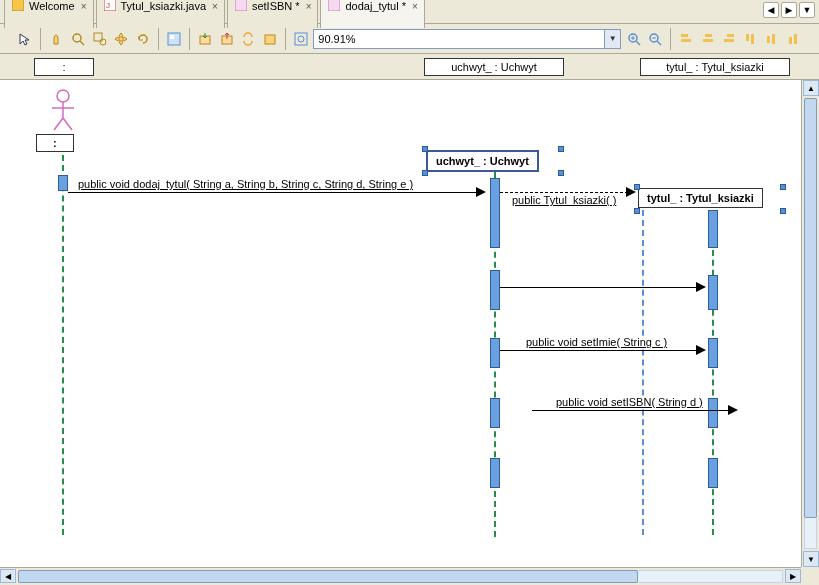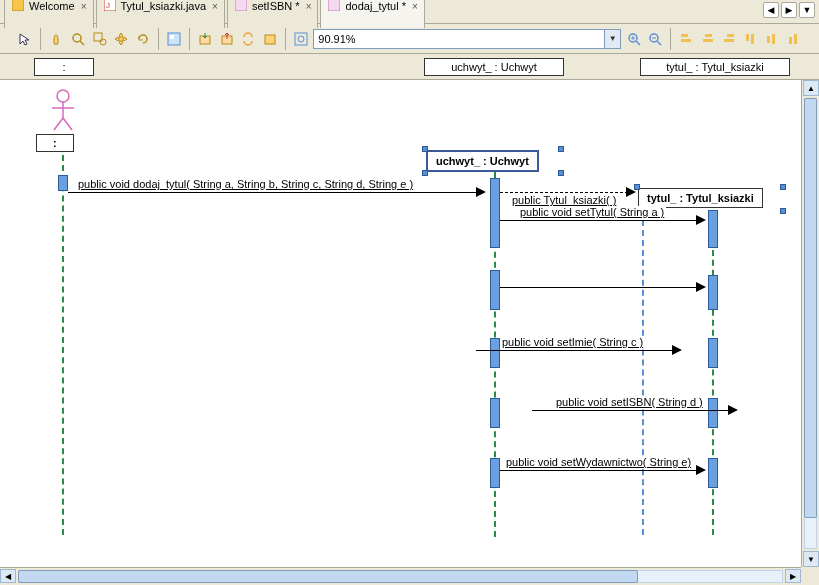--- a/index.html
+++ b/index.html
@@ -467,48 +467,38 @@
       <div class="msg-arrow" style="left:408px;"></div>
       <div class="msg-label" style="left:8px;">public void  dodaj_tytul( String a, String b, String c, String d, String e )</div>
     </div>
 
     <div class="msg" style="left:500px; top:100px; width:140px;">
       <div class="msg-line" style="left:0; width:128px; border-top:1px dashed #000;"></div>
       <div class="msg-arrow" style="left:126px;"></div>
       <div class="msg-label" style="left:10px;margin-top:16px;">public Tytul_ksiazki( )</div>
     </div>
 
-    <div class="msg" style="left:500px; top:128px; width:210px;">
-      <div class="msg-line" style="left:0; width:198px;"></div>
-      <div class="msg-arrow" style="left:196px;"></div>
-      <div class="msg-label" style="left:18px;">public void  setTytul( String a )</div>
-    </div>
 
     <div class="msg" style="left:500px; top:195px; width:210px;">
       <div class="msg-line" style="left:0; width:198px;"></div>
       <div class="msg-arrow" style="left:196px;"></div>
     </div>
 
-    <div class="msg" style="left:476px; top:258px; width:210px;">
+    <div class="msg" style="left:500px; top:258px; width:210px;">
       <div class="msg-line" style="left:0; width:198px;"></div>
       <div class="msg-arrow" style="left:196px;"></div>
       <div class="msg-label" style="left:24px;">public void  setImie( String c )</div>
     </div>
 
     <div class="msg" style="left:500px; top:318px; width:210px;margin-left:32px;">
       <div class="msg-line" style="left:0; width:198px;"></div>
       <div class="msg-arrow" style="left:196px;"></div>
       <div class="msg-label" style="left:22px;">public void  setISBN( String d )</div>
     </div>
 
-    <div class="msg" style="left:500px; top:378px; width:210px;">
-      <div class="msg-line" style="left:0; width:198px;"></div>
-      <div class="msg-arrow" style="left:196px;"></div>
-      <div class="msg-label" style="left:4px;">public void  setWydawnictwo( String e)</div>
-    </div>
 
   </div>
 
   <div class="vscroll">
     <div class="scroll-btn" style="top:0;">▲</div>
     <div class="vscroll-track"></div>
     <div class="vscroll-thumb"></div>
     <div class="scroll-btn" style="bottom:0;">▼</div>
   </div>
   <div class="hscroll">

